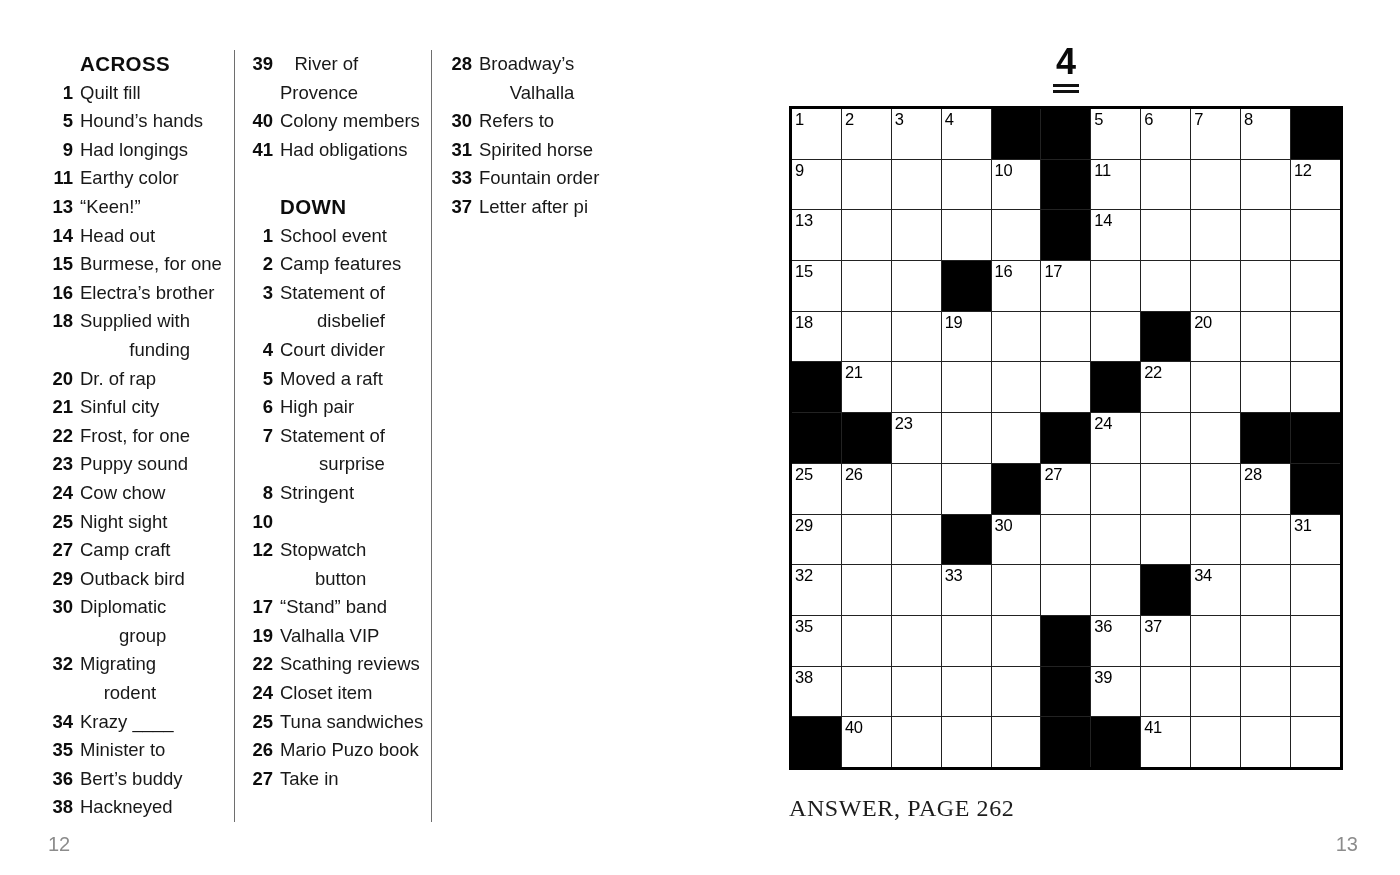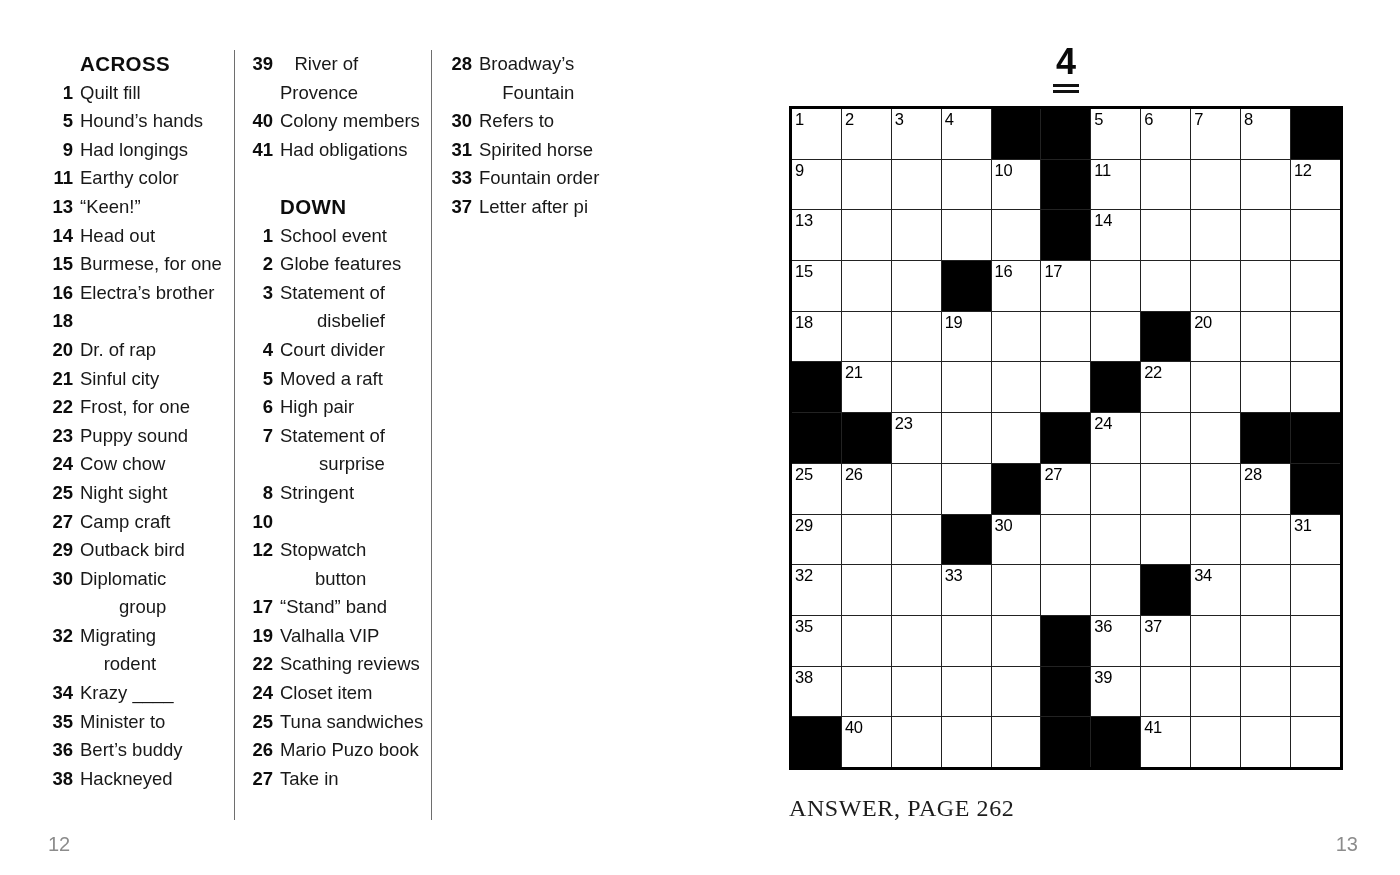--- a/index.html
+++ b/index.html
@@ -85,20 +85,22 @@
       <div class="clue-row">
         <span class="clue-num">15</span>
         <span class="clue-txt">Burmese, for one</span>
       </div>
       <div class="clue-row">
         <span class="clue-num">16</span>
         <span class="clue-txt">Electra’s brother</span>
       </div>
       <div class="clue-row">
         <span class="clue-num">18</span>
+        <span class="clue-txt">Supplied with
+funding</span>
       </div>
       <div class="clue-row">
         <span class="clue-num">20</span>
         <span class="clue-txt">Dr. of rap</span>
       </div>
       <div class="clue-row">
         <span class="clue-num">21</span>
         <span class="clue-txt">Sinful city</span>
       </div>
       <div class="clue-row">
@@ -167,21 +169,21 @@
         <span class="clue-txt">Had obligations</span>
       </div>
       <div class="clue-spacer"></div>
       <div class="clue-heading">DOWN</div>
       <div class="clue-row">
         <span class="clue-num">1</span>
         <span class="clue-txt">School event</span>
       </div>
       <div class="clue-row">
         <span class="clue-num">2</span>
-        <span class="clue-txt">Globe features</span>
+        <span class="clue-txt">Camp features</span>
       </div>
       <div class="clue-row">
         <span class="clue-num">3</span>
         <span class="clue-txt">Statement of
 disbelief</span>
       </div>
       <div class="clue-row">
         <span class="clue-num">4</span>
         <span class="clue-txt">Court divider</span>
       </div>
@@ -236,21 +238,21 @@
       </div>
       <div class="clue-row">
         <span class="clue-num">27</span>
         <span class="clue-txt">Take in</span>
       </div>
     </div>
   <div class="clue-col col-2">
       <div class="clue-row">
         <span class="clue-num">28</span>
         <span class="clue-txt">Broadway’s
-Fountain</span>
+Valhalla</span>
       </div>
       <div class="clue-row">
         <span class="clue-num">30</span>
         <span class="clue-txt">Refers to</span>
       </div>
       <div class="clue-row">
         <span class="clue-num">31</span>
         <span class="clue-txt">Spirited horse</span>
       </div>
       <div class="clue-row">

